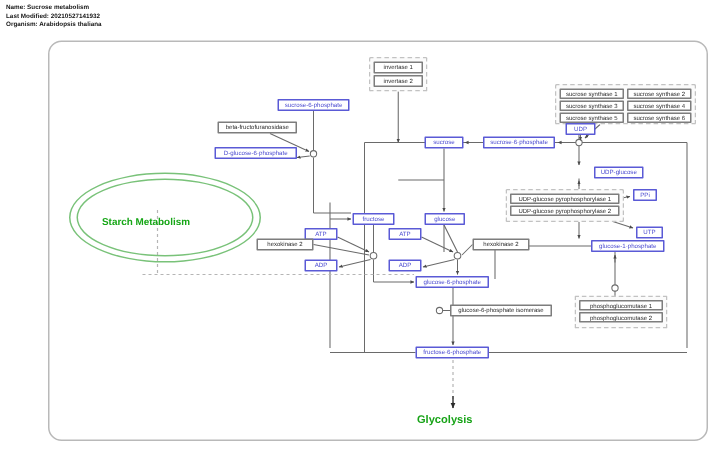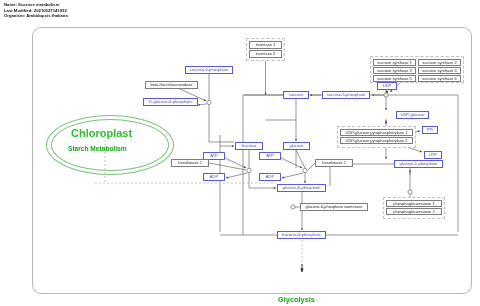--- a/index.html
+++ b/index.html
@@ -113,21 +113,20 @@
     font-weight: bold;
     font-size: 6.6px;
     white-space: nowrap;
   }
   .green-label {
     position: absolute;
     color: #17a317;
     font-weight: bold;
     font-size: 7.4px;
     white-space: nowrap;
-    margin-top: 20px;
   }
 </style>
 </head>
 <body>
 
 <div id="canvas">
 
   <div id="meta">
     <div>Name: Sucrose metabolism</div>
     <div>Last Modified: 20210527141932</div>
@@ -243,21 +242,20 @@
       <line x1="105" y1="140" x2="105" y2="183"></line>
       <line x1="302" y1="240" x2="302" y2="272"></line>
     </g>
     <g stroke="#2b2b2b" stroke-width="0.9" fill="none">
       <line x1="302" y1="264" x2="302" y2="272" marker-end="url(#arrowg)"></line>
     </g>
   </svg>
 
   <div class="ellipse" style="left:46px; top:115px; width:128px; height:60px;"></div>
   <div class="ellipse" style="left:51px; top:119px; width:118px; height:52px;"></div>
-  <div class="green-title" style="left:71px; top:127px;">Chloroplast</div>
   <div class="green-sub" style="left:68px; top:145px;">Starch Metabolism</div>
 
   <div class="green-label" style="left:278px; top:275px;">Glycolysis</div>
 
   <div id="group-layer">
       <div class="group" style="left: 246px; top: 38px; width: 39px; height: 23px;"></div>
       <div class="group" style="left: 370px; top: 56px; width: 94px; height: 27px;"></div>
       <div class="group" style="left: 337px; top: 126px; width: 79px; height: 22px;"></div>
       <div class="group" style="left: 383px; top: 197px; width: 62px; height: 22px;"></div>
     </div>

